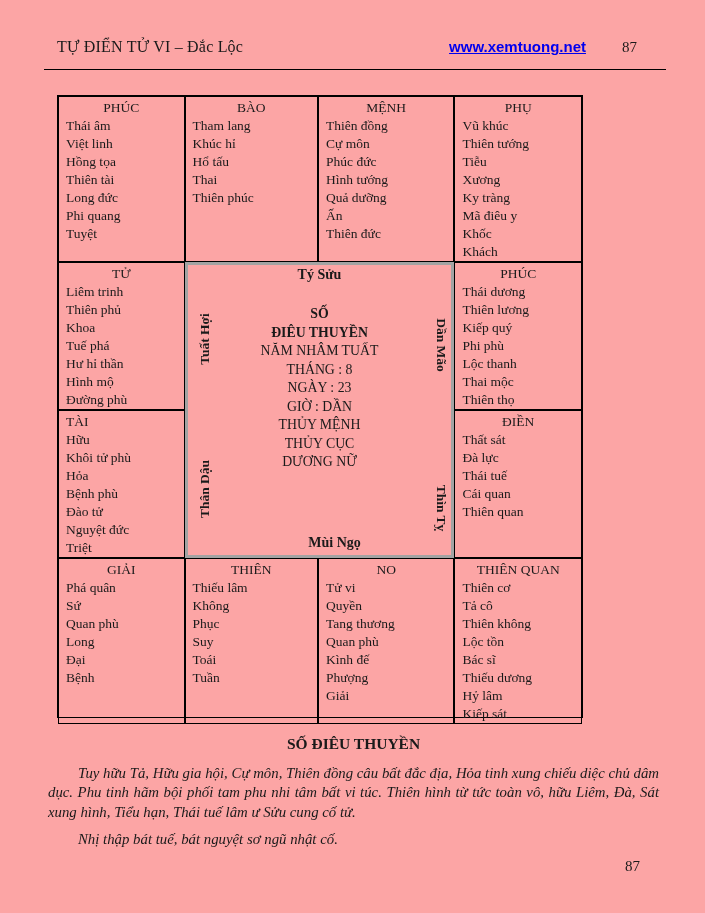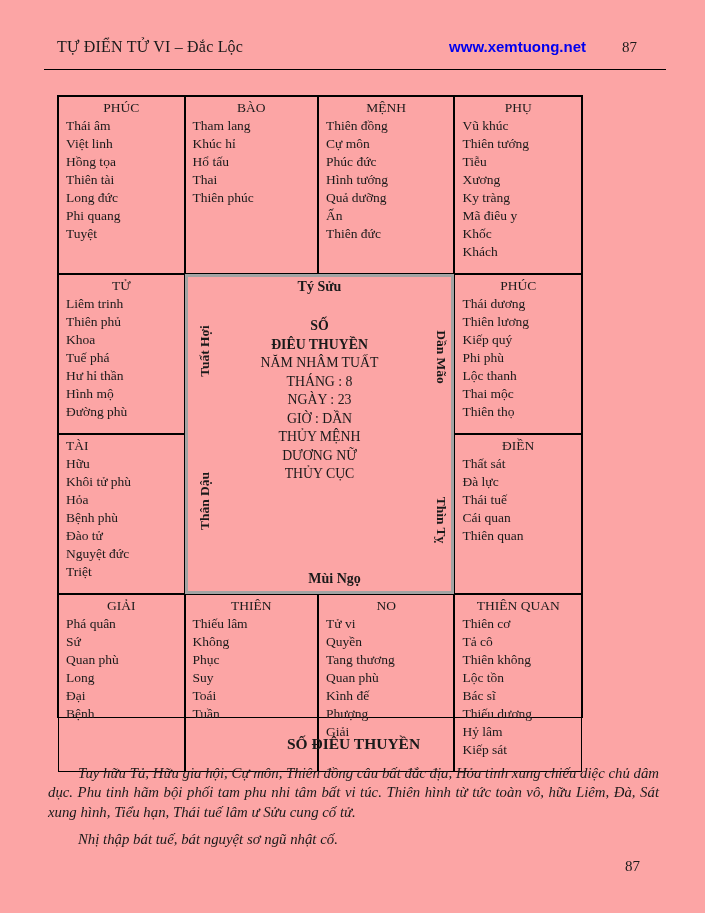--- a/index.html
+++ b/index.html
@@ -8,35 +8,35 @@
     background:#fca5a5;color:#1a1a1a;
     font-family:"Liberation Serif", serif;
     overflow:hidden;
   }
   
   .header{position:absolute;top:38px;left:57px;width:580px;display:flex;align-items:baseline;}
   .header-title{font-size:16px;letter-spacing:.2px;white-space:nowrap;}
   .header-right{margin-left:auto;display:flex;align-items:baseline;}
   .header-link{
     font-family:"Liberation Sans", sans-serif;font-weight:bold;font-size:15px;
-    color:#0000ee;cursor:pointer;white-space:nowrap;
+    color:#0000ee;text-decoration:underline;cursor:pointer;white-space:nowrap;
   }
   .header-page{font-size:15px;margin-left:36px;}
   .rule{position:absolute;top:69px;left:44px;width:622px;border-top:1.6px solid #000;}
   
   .grid{
     position:absolute;top:95px;left:57px;width:526px;height:623px;
     display:grid;box-sizing:border-box;
     grid-template-columns:127fr 134fr 137fr 128fr;
     grid-template-rows:163fr 146fr 148fr 166fr;
     border:1.5px solid #000;
   }
   .cell{
     border:1px solid #000;box-sizing:border-box;
-    padding:2px 2px 12px 7px;font-size:13.5px;line-height:18px;
+    padding:2px 2px 0 7px;font-size:13.5px;line-height:18px;
   }
   .cell-header{text-align:center;margin-left:-5px;white-space:nowrap;}
   .cell-header.hdr-left{text-align:left;margin-left:0;}
   .cell-item{white-space:nowrap;}
   .pos-r2c1{grid-row:2;grid-column:1}
   .pos-r3c1{grid-row:3;grid-column:1}
   .pos-r2c4{grid-row:2;grid-column:4}
   .pos-r3c4{grid-row:3;grid-column:4}
   
   .center-cell{
@@ -159,22 +159,22 @@
       <div class="vlabel vl-rt">Dần Mão</div>
       <div class="vlabel vl-rb">Thìn Tỵ</div>
       <div class="center-lines">
         <div class="cl bold">SỐ</div>
         <div class="cl bold">ĐIÊU THUYỀN</div>
         <div class="cl">NĂM NHÂM TUẤT</div>
         <div class="cl">THÁNG : 8</div>
         <div class="cl">NGÀY : 23</div>
         <div class="cl">GIỜ : DẦN</div>
         <div class="cl">THỦY MỆNH</div>
+        <div class="cl">THỦY CỤC</div>
         <div class="cl">DƯƠNG NỮ</div>
-        <div class="cl">THỦY CỤC</div>
       </div>
       <div class="center-bottom">Mùi Ngọ</div>
     </div>
 
     <div class="cell pos-r2c4">
       <div class="cell-header">PHÚC</div>
       <div>
           <div class="cell-item">Thái dương</div>
           <div class="cell-item">Thiên lương</div>
           <div class="cell-item">Kiếp quý</div>

